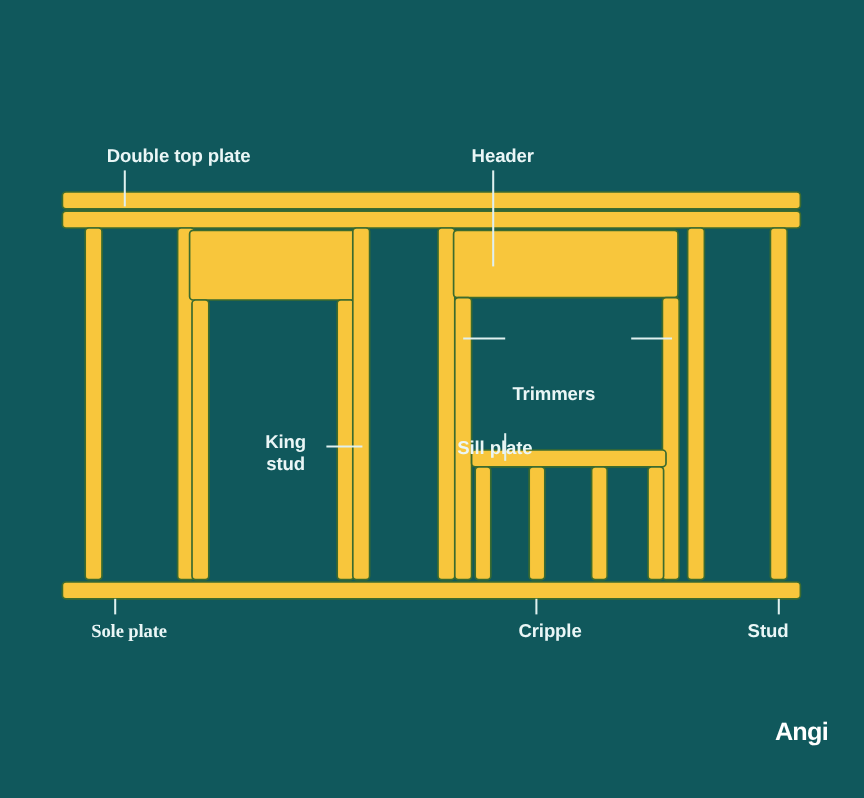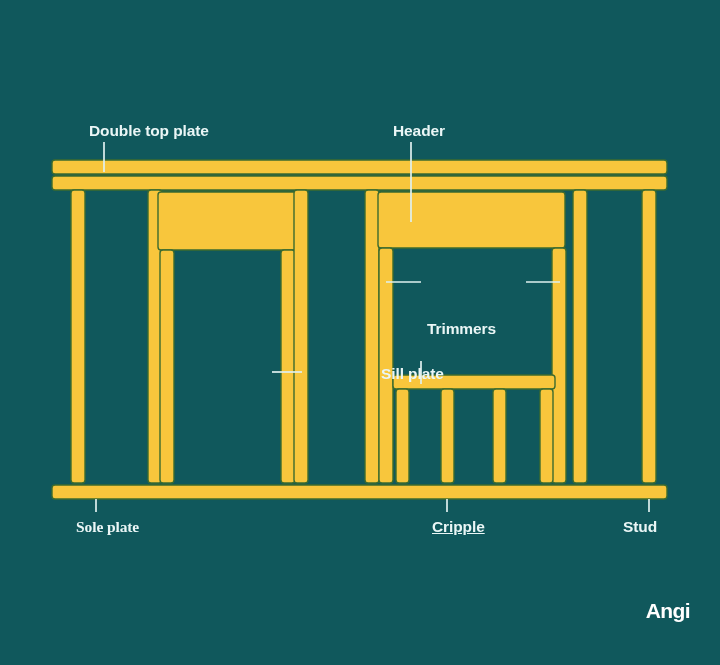--- a/index.html
+++ b/index.html
@@ -52,21 +52,21 @@
     line-height: 1.22;
   }
   .label.two-line { white-space: normal; text-align: center; }
 
   .lbl-double-top-plate { left: 76px;  top: 122px; margin-left: 13px; }
   .lbl-header           { left: 393px; top: 122px; }
   .lbl-trimmers         { left: 427px; top: 273px; margin-top: 47px; }
   .lbl-sill-plate       { left: 381px; top: 341px; margin-top: 24px; }
   .lbl-king-stud        { left: 212px; top: 360px; width: 52px; text-align: center; }
   .lbl-sole-plate       { left: 76px;  top: 518px; font-family: Liberation Serif, serif; }
-  .lbl-cripple          { left: 432px; top: 518px; text-decoration: underline; }
+  .lbl-cripple          { left: 432px; top: 518px; }
   .lbl-stud             { left: 623px; top: 518px; }
 
   
   .brand {
     position: absolute;
     right: 30px;
     bottom: 42px;
     color: #ffffff;
     font-size: 21px;
     font-weight: bold;
@@ -113,20 +113,24 @@
         <line x1="447" y1="499" x2="447" y2="512" stroke="#dff0ef" stroke-width="1.7"></line>
         <line x1="649" y1="499" x2="649" y2="512" stroke="#dff0ef" stroke-width="1.7"></line>
       </g>
   </svg>
 
   <div class="label lbl-double-top-plate">Double top plate</div>
   <div class="label lbl-header">Header</div>
   <div class="label lbl-trimmers">Trimmers</div>
   <div class="label lbl-sill-plate">Sill plate</div>
 
+  <div class="label two-line lbl-king-stud">
+    <span>King</span><br>
+    <span>stud</span>
+  </div>
 
   <div class="label lbl-sole-plate">Sole plate</div>
   <div class="label lbl-cripple">Cripple</div>
   <div class="label lbl-stud">Stud</div>
 
   <div class="brand">Angi</div>
 
 </div>
 
 </body></html>

